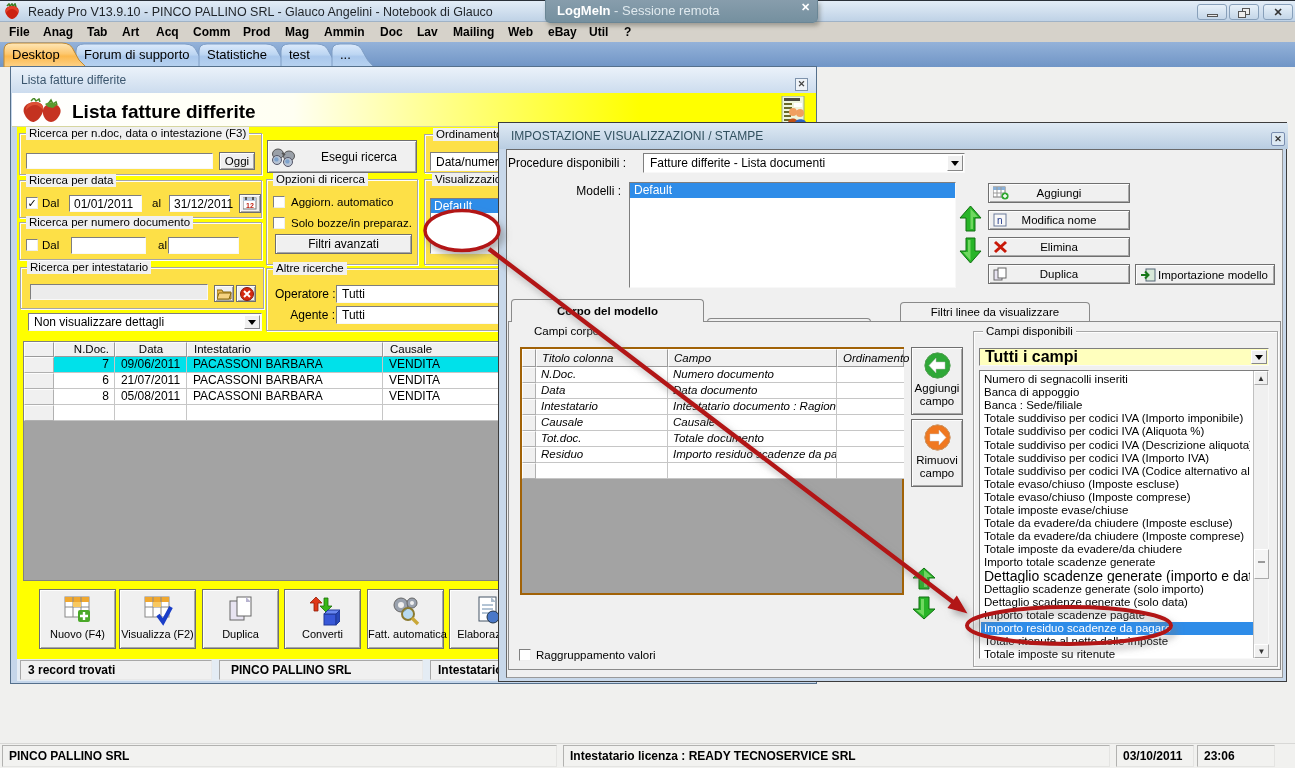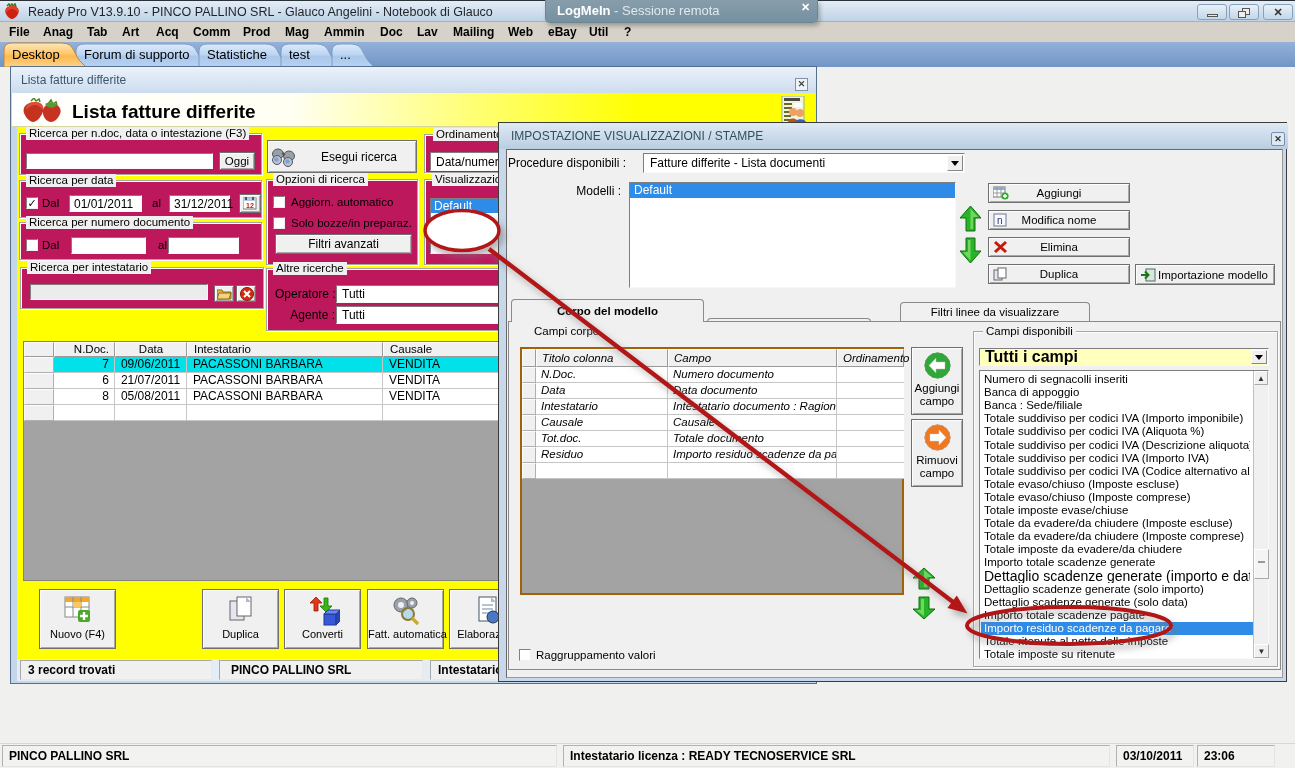--- a/index.html
+++ b/index.html
@@ -1,19 +1,19 @@
 <!DOCTYPE html>
 <html><head><meta charset="utf-8">
 <style>
 *{margin:0;padding:0;box-sizing:border-box;}
 html,body{width:1295px;height:768px;overflow:hidden;background:#f0f0ee;font-family:"Liberation Sans",sans-serif;}
 .abs{position:absolute;}
 .sunk{border:1px solid #7e7e7e;border-bottom-color:#f8f8f8;border-right-color:#f8f8f8;background:#fff;}
 .raised{background:#f0f0f0;border:1px solid #6f6f6f;box-shadow:inset 1px 1px 0 #fdfdfd,inset -1px -1px 0 #a8a8a8;}
-.gbox{border:1px solid #a6a6a6;box-shadow:inset 1px 1px 0 #fdfdfd,1px 1px 0 #fdfdfd;background:#be185d;}
+.gbox{border:1px solid #a6a6a6;box-shadow:inset 1px 1px 0 #fdfdfd,1px 1px 0 #fdfdfd;background:#fde047;}
 .glabel{position:absolute;top:-7px;background:#f0f0f0;padding:0 3px;font-size:11.5px;line-height:13px;white-space:nowrap;}
 .cb{position:absolute;width:12px;height:12px;background:#fff;border:1px solid #808080;border-bottom-color:#eee;border-right-color:#eee;}
 .t115{font-size:11.5px;line-height:14px;white-space:nowrap;color:#000;}
 .t12{font-size:12px;line-height:15px;white-space:nowrap;color:#000;}
 .combo-arrow{position:absolute;right:1px;top:1px;bottom:1px;width:16px;background:#f0f0f0;border:1px solid #888;border-top-color:#fff;border-left-color:#fff;display:flex;align-items:center;justify-content:center;}
 .combo-arrow:after{content:"";width:0;height:0;border:4px solid transparent;border-top:5px solid #000;margin-top:4px;}
 </style></head>
 <body>
 
 <div class="abs" id="titlebar" style="left:0;top:0;width:1295px;height:22px;background:linear-gradient(#e3edf7,#bfd2e6);border-top:1px solid #2a3038;border-bottom:1px solid #9fb2c6;">
@@ -160,20 +160,21 @@
           </svg>
    </div>
    <div class="abs raised" style="left:215px;top:17px;width:20px;height:17px;">
     <svg width="14" height="14" style="margin:1px 0 0 3px" viewBox="0 0 14 14">
             <circle cx="7" cy="7" r="6.5" fill="#d42a10"></circle>
             <circle cx="7" cy="7" r="6.5" fill="none" stroke="#8a1a08"></circle>
             <path d="M4 4 L10 10 M10 4 L4 10" stroke="#fff" stroke-width="2"></path>
           </svg>
    </div>
   </div>
+  <div class="abs sunk t12" style="left:11px;top:186px;width:234px;height:18px;padding:1px 0 0 5px;">Non visualizzare dettagli<span class="combo-arrow"></span></div>
 
   <div class="abs raised" style="left:250px;top:13px;width:150px;height:33px;">
    <svg class="abs" style="left:4px;top:6px" width="26" height="20" viewBox="0 0 26 20">
     <ellipse cx="6" cy="7" rx="5.5" ry="5" fill="#9aa0a8" stroke="#555"></ellipse>
           <ellipse cx="17" cy="9" rx="5.5" ry="5" fill="#9aa0a8" stroke="#555"></ellipse>
     <ellipse cx="5" cy="13" rx="4.5" ry="4.5" fill="#b8c4d4" stroke="#556"></ellipse>
           <ellipse cx="16" cy="15" rx="4.5" ry="4.5" fill="#b8c4d4" stroke="#556"></ellipse>
     <ellipse cx="4.4" cy="12.4" rx="2.2" ry="2.2" fill="#7da2cc"></ellipse>
           <ellipse cx="15.4" cy="14.4" rx="2.2" ry="2.2" fill="#7da2cc"></ellipse>
     <path d="M10 6 L13 8" stroke="#555" stroke-width="2"></path>
@@ -240,20 +241,32 @@
               <rect x="4" y="2" width="24" height="20" fill="#fff" stroke="#888"></rect>
               <rect x="4" y="2" width="24" height="5" fill="#f0a830"></rect>
               <line x1="12" y1="2" x2="12" y2="22" stroke="#888"></line>
               <line x1="20" y1="2" x2="20" y2="22" stroke="#888"></line>
               <line x1="4" y1="12" x2="28" y2="12" stroke="#888"></line>
               <rect x="12" y="7" width="8" height="5" fill="#f8c860"></rect>
               <rect x="17" y="15" width="12" height="12" rx="2" fill="#4aa828"></rect>
               <path d="M23 17 L23 25 M19 21 L27 21" stroke="#fff" stroke-width="2.4"></path>
             </svg></div>
     <div style="font-size:11px;color:#000;white-space:nowrap;">Nuovo (F4)</div>
+        </div>
+   <div class="abs raised" style="left:102px;top:0;width:77px;height:60px;text-align:center;">
+    <div style="margin-top:5px;height:33px;"><svg width="34" height="32" viewBox="0 0 34 32">
+              <rect x="4" y="2" width="24" height="20" fill="#fff" stroke="#888"></rect>
+              <rect x="4" y="2" width="24" height="5" fill="#f0a830"></rect>
+              <line x1="12" y1="2" x2="12" y2="22" stroke="#888"></line>
+              <line x1="20" y1="2" x2="20" y2="22" stroke="#888"></line>
+              <line x1="4" y1="12" x2="28" y2="12" stroke="#888"></line>
+              <rect x="12" y="7" width="8" height="5" fill="#f8c860"></rect>
+              <path d="M17 20 L22 27 L30 12" stroke="#1a3ec8" stroke-width="4" fill="none"></path>
+            </svg></div>
+    <div style="font-size:11px;color:#000;white-space:nowrap;">Visualizza (F2)</div>
         </div>
    <div class="abs raised" style="left:185px;top:0;width:77px;height:60px;text-align:center;">
     <div style="margin-top:5px;height:33px;"><svg width="34" height="32" viewBox="0 0 34 32">
               <rect x="6" y="6" width="14" height="19" fill="#e8e4f2" stroke="#666"></rect>
               <rect x="13" y="2" width="14" height="19" fill="#fff" stroke="#666"></rect>
               <path d="M22 2 L27 7 L22 7 Z" fill="#b8b4d0"></path>
             </svg></div>
     <div style="font-size:11px;color:#000;white-space:nowrap;">Duplica</div>
         </div>
    <div class="abs raised" style="left:267px;top:0;width:77px;height:60px;text-align:center;">

